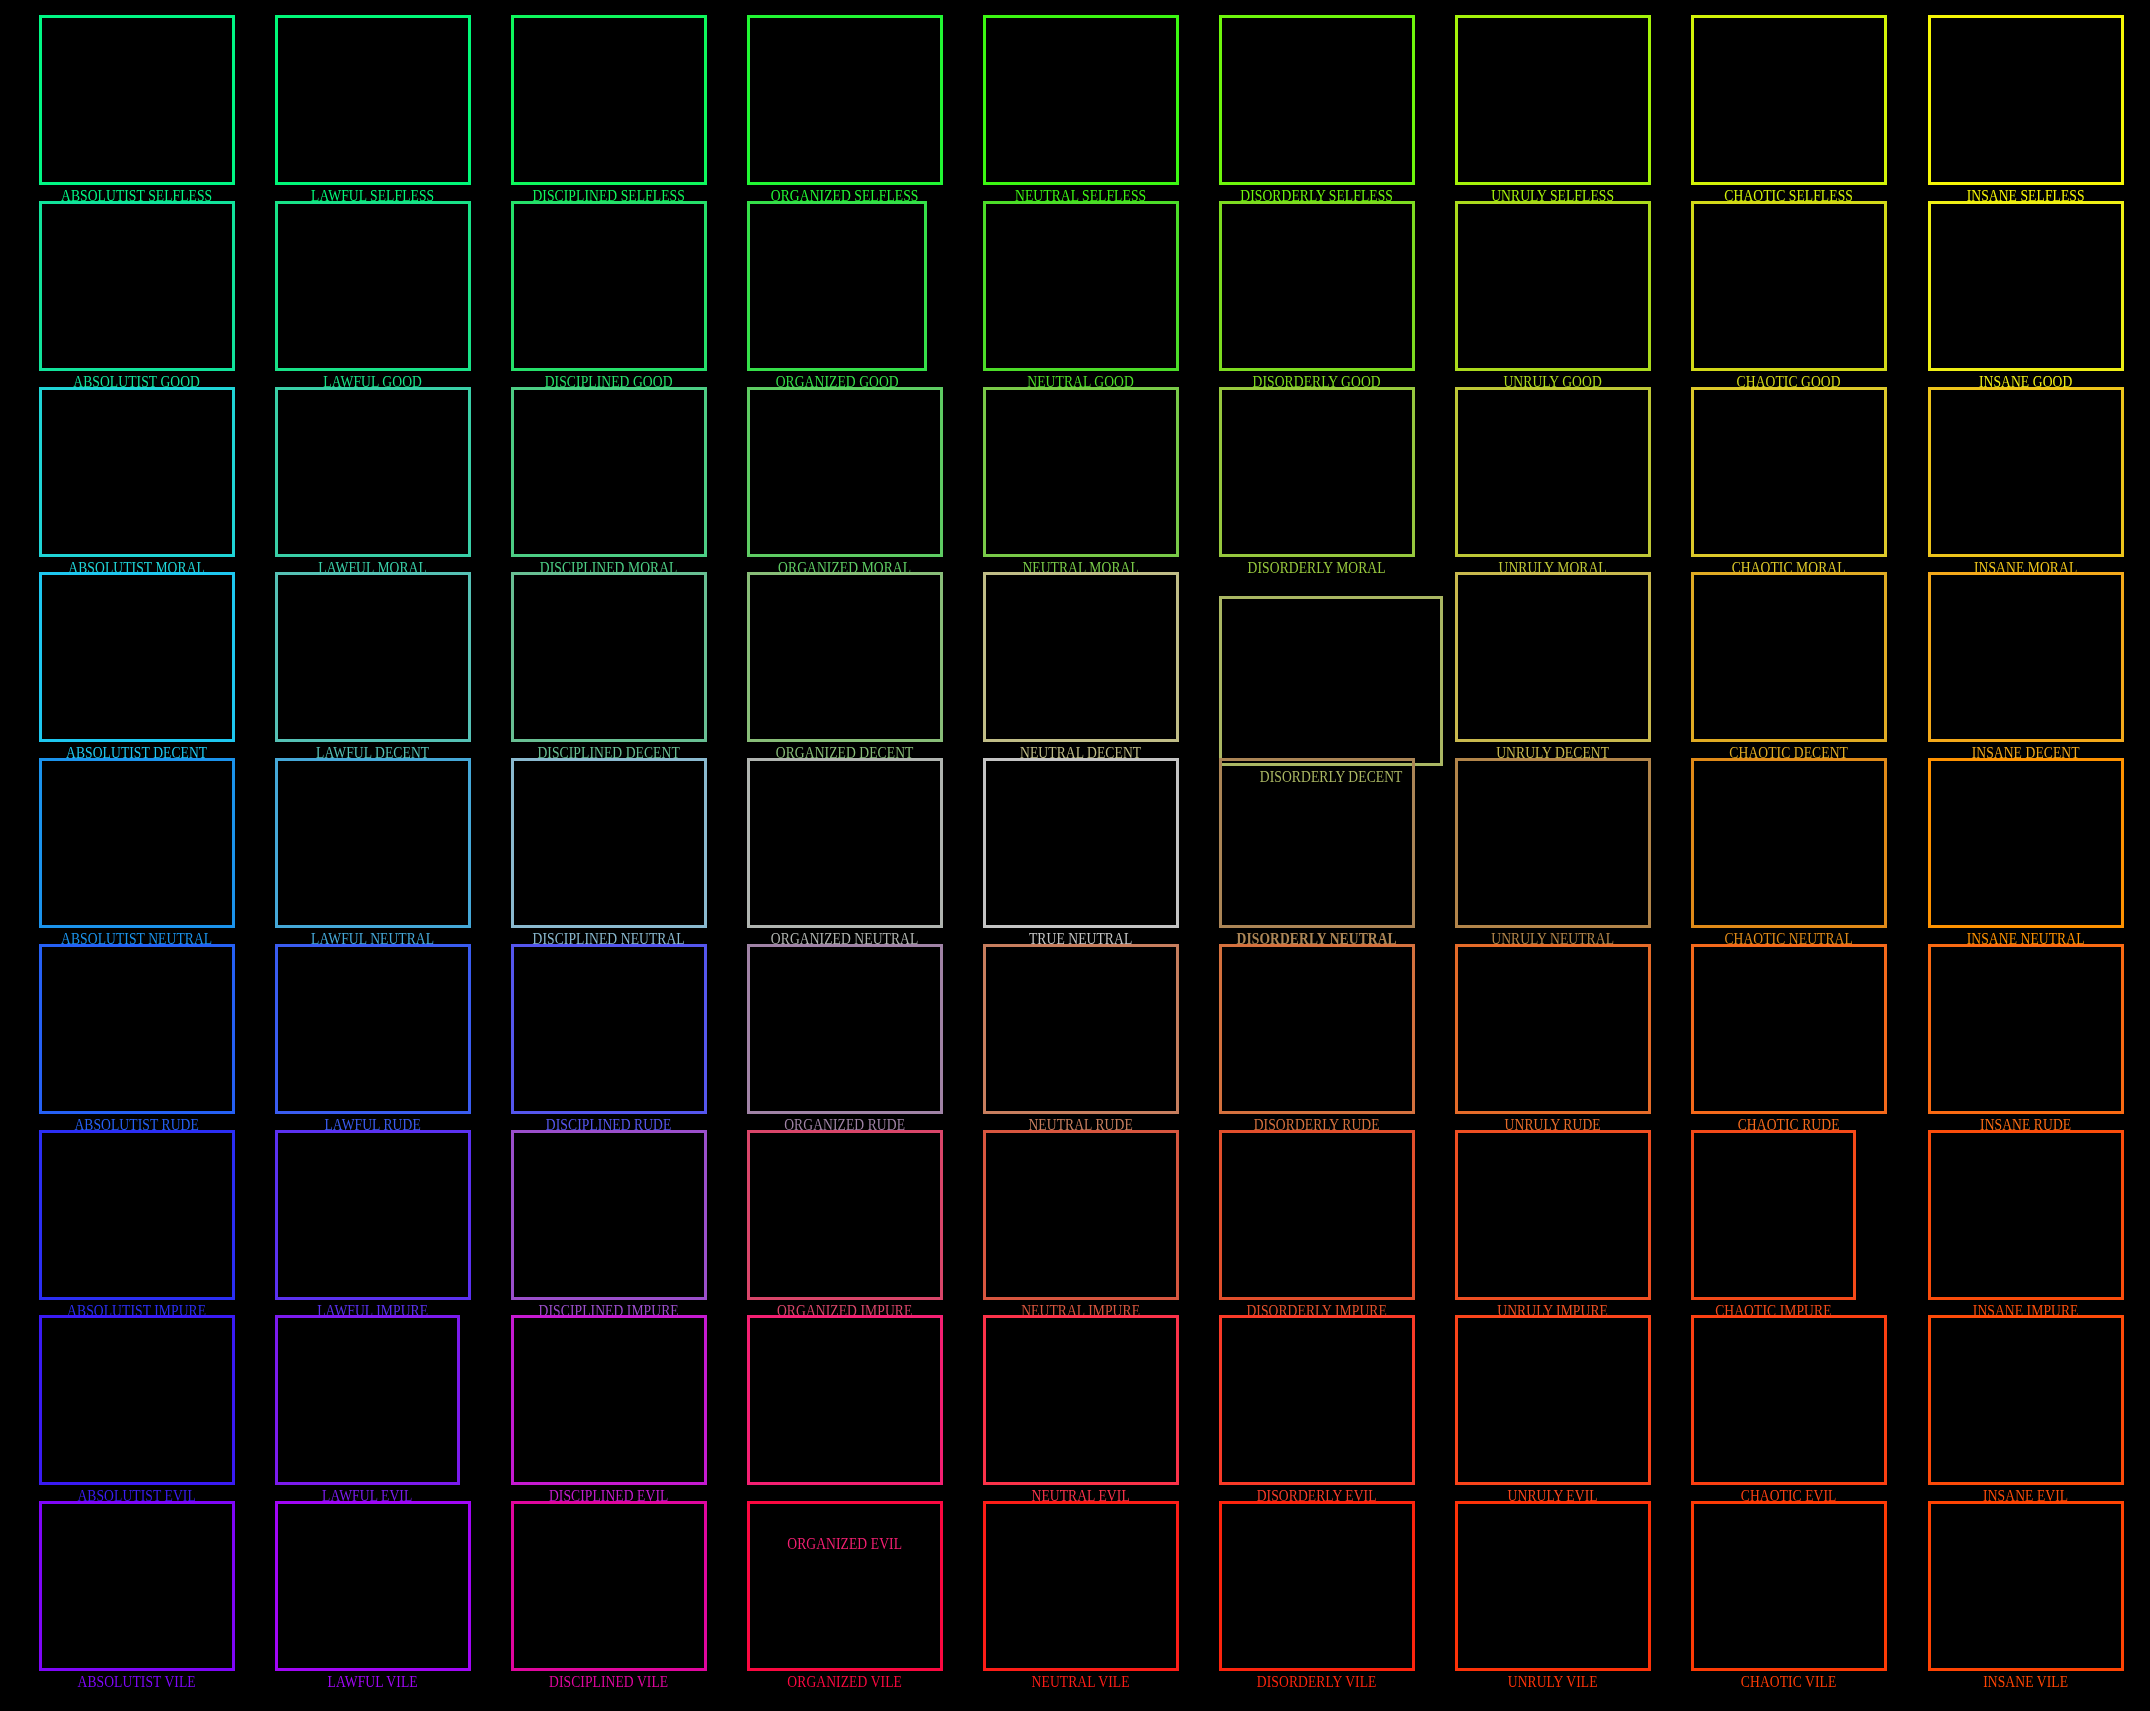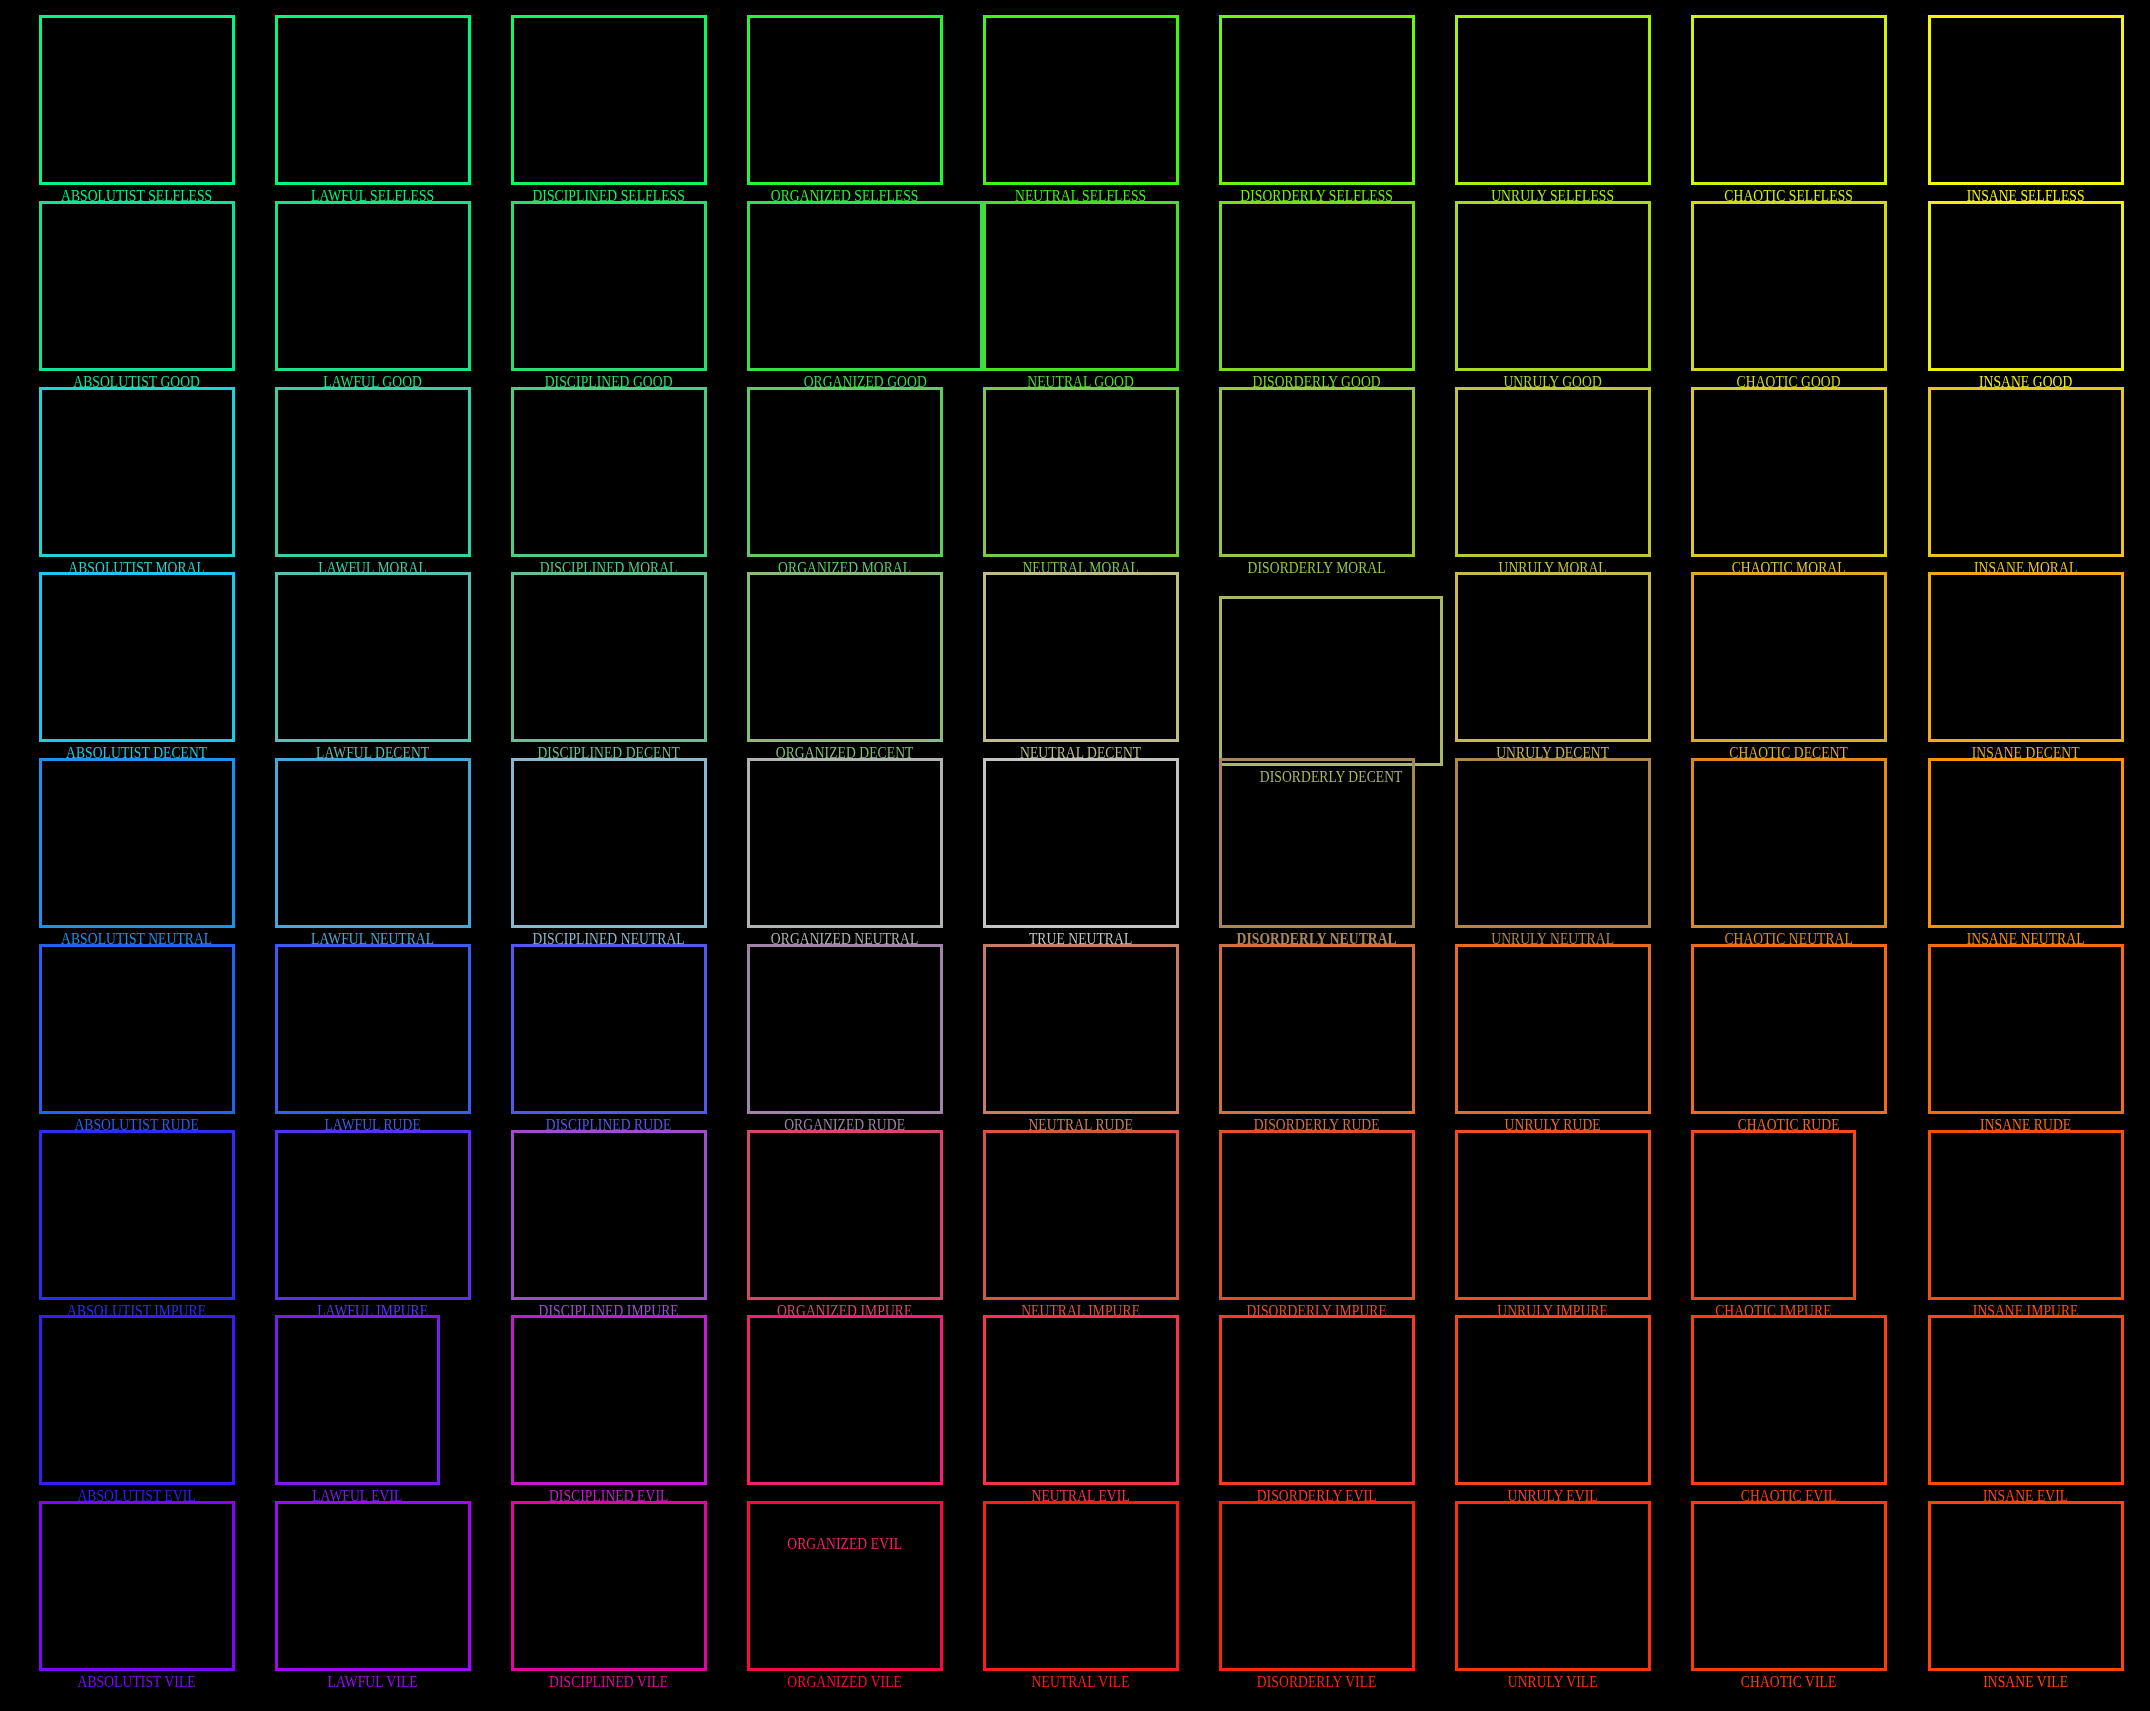--- a/index.html
+++ b/index.html
@@ -86,21 +86,21 @@
       <div class="cell-label" style="color: rgb(17, 227, 155);">ABSOLUTIST GOOD</div>
     </div>
     <div class="cell" style="left: 275px; top: 201px; width: 196px;">
       <div class="cell-box" title="LAWFUL GOOD" style="height: 170px; border-color: rgb(24, 226, 136);"></div>
       <div class="cell-label" style="color: rgb(24, 226, 136);">LAWFUL GOOD</div>
     </div>
     <div class="cell" style="left: 511px; top: 201px; width: 196px;">
       <div class="cell-box" title="DISCIPLINED GOOD" style="height: 170px; border-color: rgb(37, 224, 106);"></div>
       <div class="cell-label" style="color: rgb(37, 224, 106);">DISCIPLINED GOOD</div>
     </div>
-    <div class="cell" style="left: 747px; top: 201px; width: 236px; justify-content: space-between;">
+    <div class="cell" style="left: 747px; top: 201px; width: 180px; justify-content: space-between;">
       <div class="cell-box" title="ORGANIZED GOOD" style="height: 170px; border-color: rgb(53, 223, 73);"></div>
       <div class="cell-label" style="color: rgb(53, 223, 73);">ORGANIZED GOOD</div>
     </div>
     <div class="cell" style="left: 983px; top: 201px; width: 196px;">
       <div class="cell-box" title="NEUTRAL GOOD" style="height: 170px; border-color: rgb(76, 221, 40);"></div>
       <div class="cell-label" style="color: rgb(76, 221, 40);">NEUTRAL GOOD</div>
     </div>
     <div class="cell" style="left: 1219px; top: 201px; width: 196px;">
       <div class="cell-box" title="DISORDERLY GOOD" style="height: 170px; border-color: rgb(125, 220, 32);"></div>
       <div class="cell-label" style="color: rgb(125, 220, 32);">DISORDERLY GOOD</div>
@@ -294,21 +294,21 @@
       <div class="cell-label" style="color: rgb(245, 74, 25);">CHAOTIC IMPURE</div>
     </div>
     <div class="cell" style="left: 1928px; top: 1130px; width: 196px;">
       <div class="cell-box" title="INSANE IMPURE" style="height: 170px; border-color: rgb(251, 77, 11);"></div>
       <div class="cell-label" style="color: rgb(251, 77, 11);">INSANE IMPURE</div>
     </div>
     <div class="cell" style="left: 39px; top: 1315px; width: 196px;">
       <div class="cell-box" title="ABSOLUTIST EVIL" style="height: 170px; border-color: rgb(58, 27, 244);"></div>
       <div class="cell-label" style="color: rgb(58, 27, 244);">ABSOLUTIST EVIL</div>
     </div>
-    <div class="cell" style="left: 275px; top: 1315px; width: 165px;">
+    <div class="cell" style="left: 275px; top: 1315px; width: 185px;">
       <div class="cell-box" title="LAWFUL EVIL" style="height: 170px; border-color: rgb(123, 27, 238);"></div>
       <div class="cell-label" style="color: rgb(123, 27, 238);">LAWFUL EVIL</div>
     </div>
     <div class="cell" style="left: 511px; top: 1315px; width: 196px;">
       <div class="cell-box" title="DISCIPLINED EVIL" style="height: 170px; border-color: rgb(197, 26, 208);"></div>
       <div class="cell-label" style="color: rgb(197, 26, 208);">DISCIPLINED EVIL</div>
     </div>
     <div class="cell" style="left: 747px; top: 1315px; width: 196px; gap: 48px;">
       <div class="cell-box" title="ORGANIZED EVIL" style="height: 170px; border-color: rgb(244, 31, 114);"></div>
       <div class="cell-label" style="color: rgb(244, 31, 114);">ORGANIZED EVIL</div>

